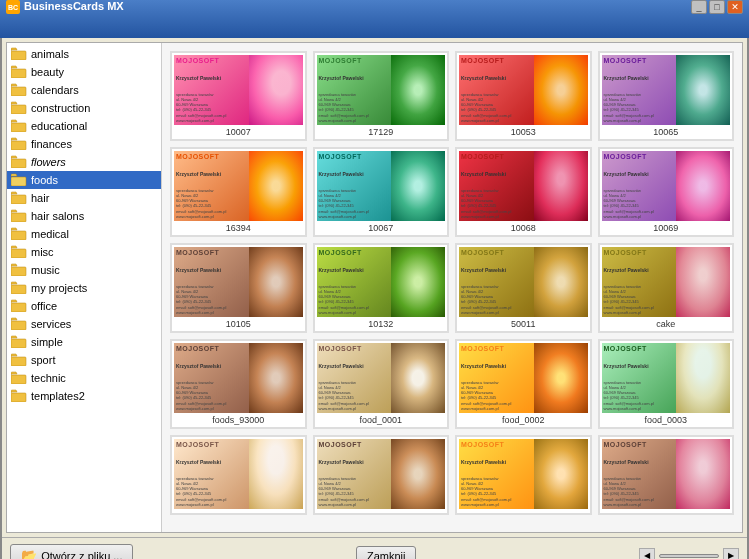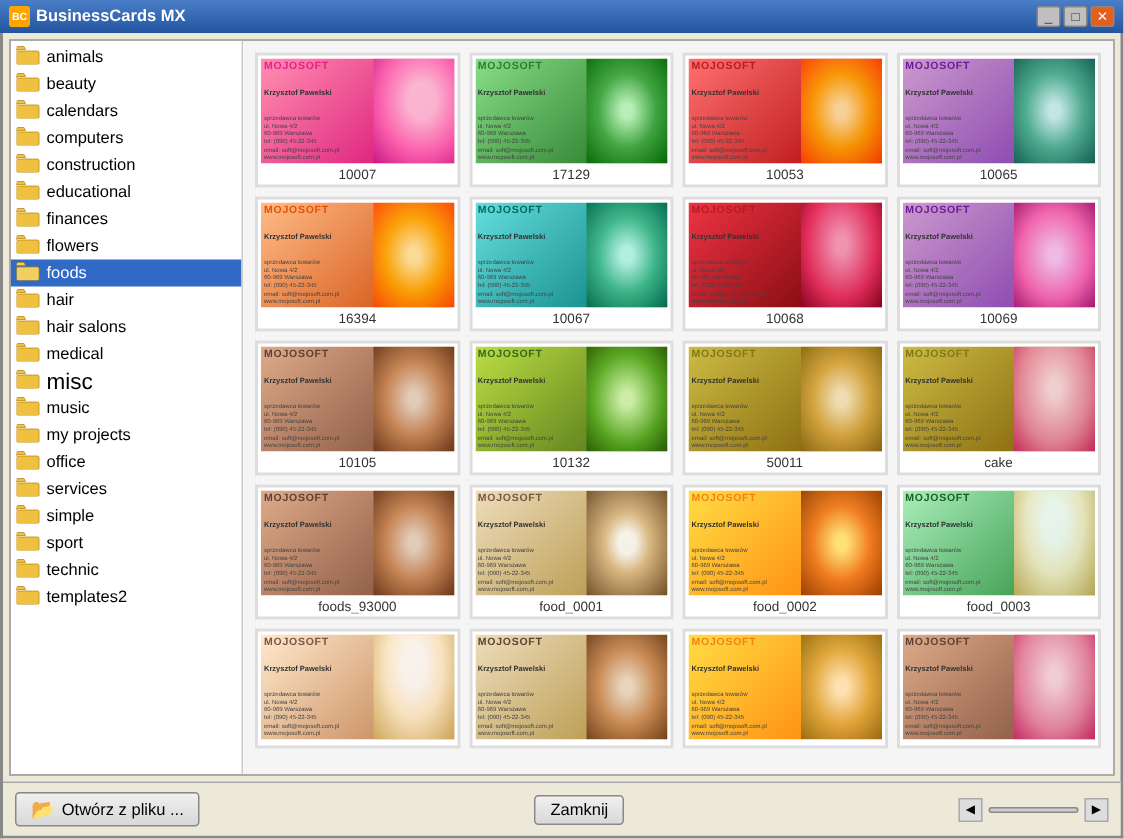--- a/index.html
+++ b/index.html
@@ -9,23 +9,22 @@
       background: #d4d0c8;
       width: 749px;
       height: 559px;
       overflow: hidden;
     }
 
     
     .title-bar {
       background: linear-gradient(to bottom, #4a7ec7, #2354a0);
       color: white;
-      height: 22px;
-      display: flex;
-      align-items: center;
+      height: 38px;
+      display: flex;
       padding: 0 6px;
       user-select: none;
     }
     .title-bar-icon {
       width: 14px;
       height: 14px;
       margin-right: 4px;
       background: #ffa500;
       border-radius: 2px;
       display: flex;
@@ -247,27 +246,20 @@
     <rect x="0" y="4" width="15" height="9" rx="1" fill="#f0c040" stroke="#b8860b" stroke-width="0.5"></rect>
     <path d="M0,4 L0,2 Q0,1 1,1 L5,1 L6,3 L0,3 Z" fill="#f0c040" stroke="#b8860b" stroke-width="0.5"></path>
   </svg></span>
           <span style="font-size: 11px;">calendars</span>
         </div>
         <div class="sidebar-item">
           <span><svg viewBox="0 0 16 13" xmlns="http://www.w3.org/2000/svg" class="folder-icon">
     <rect x="0" y="4" width="15" height="9" rx="1" fill="#f0c040" stroke="#b8860b" stroke-width="0.5"></rect>
     <path d="M0,4 L0,2 Q0,1 1,1 L5,1 L6,3 L0,3 Z" fill="#f0c040" stroke="#b8860b" stroke-width="0.5"></path>
   </svg></span>
-          <span style="font-size: 11px;">computers</span>
-        </div>
-        <div class="sidebar-item">
-          <span><svg viewBox="0 0 16 13" xmlns="http://www.w3.org/2000/svg" class="folder-icon">
-    <rect x="0" y="4" width="15" height="9" rx="1" fill="#f0c040" stroke="#b8860b" stroke-width="0.5"></rect>
-    <path d="M0,4 L0,2 Q0,1 1,1 L5,1 L6,3 L0,3 Z" fill="#f0c040" stroke="#b8860b" stroke-width="0.5"></path>
-  </svg></span>
           <span style="font-size: 11px;">construction</span>
         </div>
         <div class="sidebar-item">
           <span><svg viewBox="0 0 16 13" xmlns="http://www.w3.org/2000/svg" class="folder-icon">
     <rect x="0" y="4" width="15" height="9" rx="1" fill="#f0c040" stroke="#b8860b" stroke-width="0.5"></rect>
     <path d="M0,4 L0,2 Q0,1 1,1 L5,1 L6,3 L0,3 Z" fill="#f0c040" stroke="#b8860b" stroke-width="0.5"></path>
   </svg></span>
           <span style="font-size: 11px;">educational</span>
         </div>
         <div class="sidebar-item">
@@ -275,21 +267,21 @@
     <rect x="0" y="4" width="15" height="9" rx="1" fill="#f0c040" stroke="#b8860b" stroke-width="0.5"></rect>
     <path d="M0,4 L0,2 Q0,1 1,1 L5,1 L6,3 L0,3 Z" fill="#f0c040" stroke="#b8860b" stroke-width="0.5"></path>
   </svg></span>
           <span style="font-size: 11px;">finances</span>
         </div>
         <div class="sidebar-item">
           <span><svg viewBox="0 0 16 13" xmlns="http://www.w3.org/2000/svg" class="folder-icon">
     <rect x="0" y="4" width="15" height="9" rx="1" fill="#f0c040" stroke="#b8860b" stroke-width="0.5"></rect>
     <path d="M0,4 L0,2 Q0,1 1,1 L5,1 L6,3 L0,3 Z" fill="#f0c040" stroke="#b8860b" stroke-width="0.5"></path>
   </svg></span>
-          <span style="font-size: 11px;">flowers</span>
+          <span style="font-size: 11px; font-style: italic;">flowers</span>
         </div>
         <div class="sidebar-item selected">
           <span><svg viewBox="0 0 16 13" xmlns="http://www.w3.org/2000/svg" class="folder-icon">
     <rect x="0" y="4" width="15" height="9" rx="1" fill="#f0d060" stroke="#b8860b" stroke-width="0.5"></rect>
     <path d="M0,4 L0,2 Q0,1 1,1 L5,1 L6,3 L0,3 Z" fill="#f0d060" stroke="#b8860b" stroke-width="0.5"></path>
   </svg></span>
           <span style="font-size: 11px;">foods</span>
         </div>
         <div class="sidebar-item">
           <span><svg viewBox="0 0 16 13" xmlns="http://www.w3.org/2000/svg" class="folder-icon">
@@ -310,21 +302,21 @@
     <rect x="0" y="4" width="15" height="9" rx="1" fill="#f0c040" stroke="#b8860b" stroke-width="0.5"></rect>
     <path d="M0,4 L0,2 Q0,1 1,1 L5,1 L6,3 L0,3 Z" fill="#f0c040" stroke="#b8860b" stroke-width="0.5"></path>
   </svg></span>
           <span style="font-size: 11px;">medical</span>
         </div>
         <div class="sidebar-item">
           <span><svg viewBox="0 0 16 13" xmlns="http://www.w3.org/2000/svg" class="folder-icon">
     <rect x="0" y="4" width="15" height="9" rx="1" fill="#f0c040" stroke="#b8860b" stroke-width="0.5"></rect>
     <path d="M0,4 L0,2 Q0,1 1,1 L5,1 L6,3 L0,3 Z" fill="#f0c040" stroke="#b8860b" stroke-width="0.5"></path>
   </svg></span>
-          <span style="font-size: 15px; text-align: center;">misc</span>
+          <span style="font-size: 11px; text-align: center;">misc</span>
         </div>
         <div class="sidebar-item">
           <span><svg viewBox="0 0 16 13" xmlns="http://www.w3.org/2000/svg" class="folder-icon">
     <rect x="0" y="4" width="15" height="9" rx="1" fill="#f0c040" stroke="#b8860b" stroke-width="0.5"></rect>
     <path d="M0,4 L0,2 Q0,1 1,1 L5,1 L6,3 L0,3 Z" fill="#f0c040" stroke="#b8860b" stroke-width="0.5"></path>
   </svg></span>
           <span style="font-size: 11px;">music</span>
         </div>
         <div class="sidebar-item">
           <span><svg viewBox="0 0 16 13" xmlns="http://www.w3.org/2000/svg" class="folder-icon">

